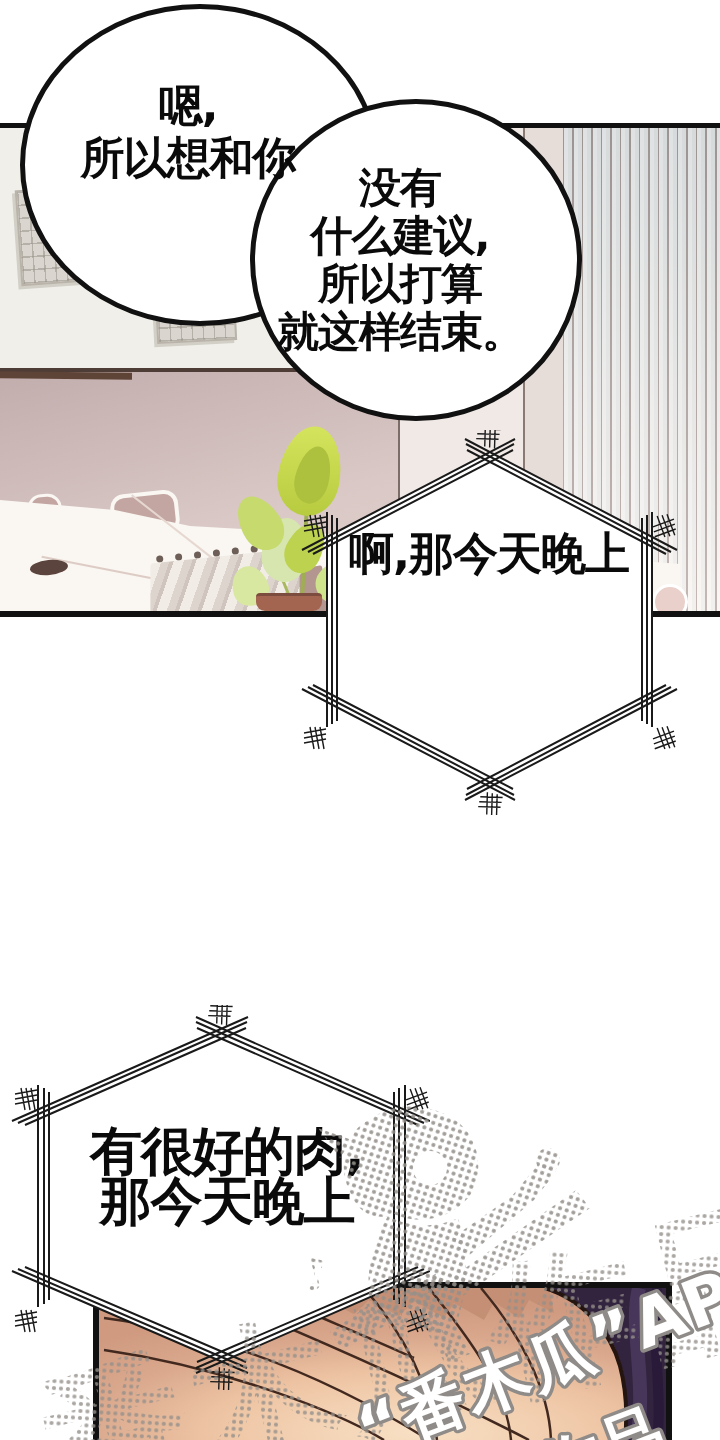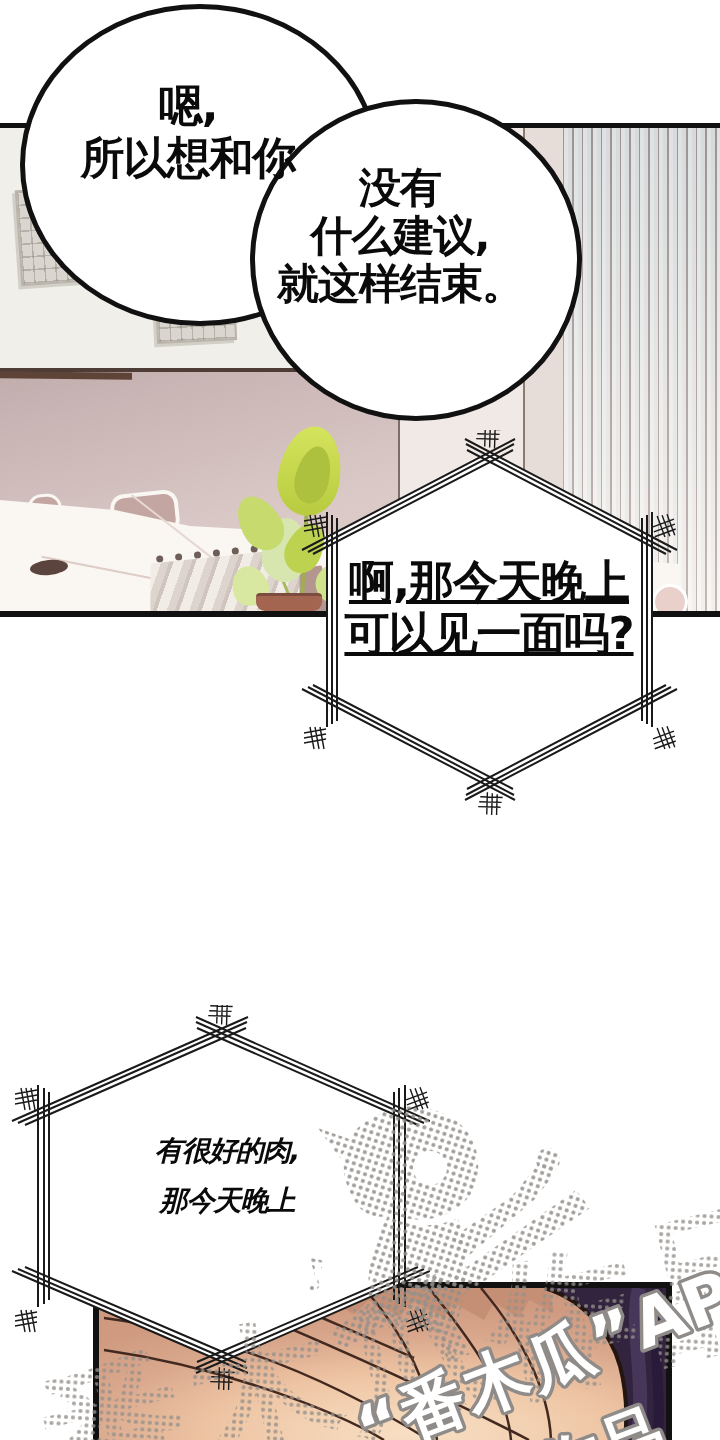--- a/index.html
+++ b/index.html
@@ -62,22 +62,22 @@
   .pink-ball{left:652px;top:456px;width:36px;height:36px;border-radius:50%;background:#ead0ca;border:3px solid #fff;box-sizing:border-box;}
 
   
   .bubble{background:#fff;border:5px solid #111;border-radius:50%;box-sizing:border-box;}
   .bubble1{left:20px;top:4px;width:360px;height:322px;}
   .bubble2{left:250px;top:99px;width:332px;height:322px;}
   .btxt{display:flex;flex-direction:column;align-items:center;justify-content:center;text-align:center;
         font-weight:700;color:#0a0a0a;letter-spacing:-1px;}
   .btxt1{left:8px;top:80px;width:360px;font-size:44px;line-height:52px;}
   .btxt2{left:220px;top:164px;width:360px;font-size:42px;line-height:48px;}
-  .htxt1{left:309px;top:556px;width:360px;font-size:45px;line-height:52px;text-decoration:underline;}
-  .htxt2{left:47px;top:1126px;width:360px;font-size:28px;line-height:50px;font-style:italic;}
+  .htxt1{left:309px;top:528px;width:360px;font-size:45px;line-height:52px;}
+  .htxt2{left:47px;top:1126px;width:360px;font-size:52px;line-height:50px;}
 
   .hexline{stroke:#1a1a1a;stroke-width:2;fill:none;}
   .hatch{stroke:#1a1a1a;stroke-width:1.4;fill:none;}
 
   
   .panel2{left:93px;top:1282px;width:579px;height:158px;border:6px solid #111;border-bottom:none;
           box-sizing:border-box;background:#32233e;overflow:hidden;}
 
   .wm{pointer-events:none;}
   text{font-family:"DejaVu Sans",sans-serif;}
@@ -163,40 +163,40 @@
 
   <div class="abs bubble bubble1"></div>
   <div class="abs bubble bubble2"></div>
   <div class="abs btxt btxt1">
     <span>嗯,</span>
     <span>所以想和你</span>
   </div>
   <div class="abs btxt btxt2">
     <span>没有</span>
     <span>什么建议,</span>
+    <span>所以打算</span>
     <span>就这样结束。</span>
   </div>
 
   <svg class="abs" style="left:285px;top:430px;" width="410" height="385" viewBox="0 0 410 385">
     <polygon points="205,22 367,107 367,272 205,357 42,272 42,107" fill="#fff"></polygon>
     <path class="hexline" d="M17 120L230 9M180 9L392 120M367 82L367 297M392 259L180 370M230 370L17 259M42 297L42 82"></path>
     <path class="hexline" d="M23 122L229 14M181 14L386 122M362 85L362 294M386 257L181 365M229 365L23 257M47 294L47 85"></path>
     <path class="hexline" d="M28 124L228 20M182 20L381 124M357 88L357 291M381 255L182 359M228 359L28 255M52 291L52 88"></path>
     <g>
       <path class="hatch" transform="translate(203,6) rotate(12)" d="M-11,-5L11,-9M-11,0L11,-4M-11,5L11,1M-5,-11L-1,11M0,-11L4,11M5,-11L9,11"></path>
       <path class="hatch" transform="translate(30,96)" d="M-11,-5L11,-9M-11,0L11,-4M-11,5L11,1M-5,-11L-1,11M0,-11L4,11M5,-11L9,11"></path>
       <path class="hatch" transform="translate(30,308)" d="M-11,-5L11,-9M-11,0L11,-4M-11,5L11,1M-5,-11L-1,11M0,-11L4,11M5,-11L9,11"></path>
       <path class="hatch" transform="translate(205,374) rotate(12)" d="M-11,-5L11,-9M-11,0L11,-4M-11,5L11,1M-5,-11L-1,11M0,-11L4,11M5,-11L9,11"></path>
       <path class="hatch" transform="translate(379,96) rotate(80)" d="M-11,-5L11,-9M-11,0L11,-4M-11,5L11,1M-5,-11L-1,11M0,-11L4,11M5,-11L9,11"></path>
       <path class="hatch" transform="translate(379,308) rotate(80)" d="M-11,-5L11,-9M-11,0L11,-4M-11,5L11,1M-5,-11L-1,11M0,-11L4,11M5,-11L9,11"></path>
     </g>
   </svg>
   <div class="abs btxt htxt1">
     <span>啊,那今天晚上</span>
-    <span>可以见一面吗?</span>
   </div>
 
   <svg class="abs" style="left:0;top:1005px;" width="430" height="385" viewBox="0 0 430 385">
     <polygon points="222,23 405,105 405,277 222,357 38,277 38,105" fill="#fff"></polygon>
     <path class="hexline" d="M12 116L248 12M196 12L430 116M405 80L405 302M430 266L196 368M248 368L12 266M38 302L38 80"></path>
     <path class="hexline" d="M18 118L247 17M196 17L424 118M399 83L399 299M424 264L196 363M247 363L18 264M44 299L44 83"></path>
     <path class="hexline" d="M25 120L246 23M197 23L418 120M394 87L394 295M418 262L197 357M246 357L25 262M49 295L49 87"></path>
     <g>
       <path class="hatch" transform="translate(220,8) rotate(12)" d="M-11,-5L11,-9M-11,0L11,-4M-11,5L11,1M-5,-11L-1,11M0,-11L4,11M5,-11L9,11"></path>
       <path class="hatch" transform="translate(26,94)" d="M-11,-5L11,-9M-11,0L11,-4M-11,5L11,1M-5,-11L-1,11M0,-11L4,11M5,-11L9,11"></path>

